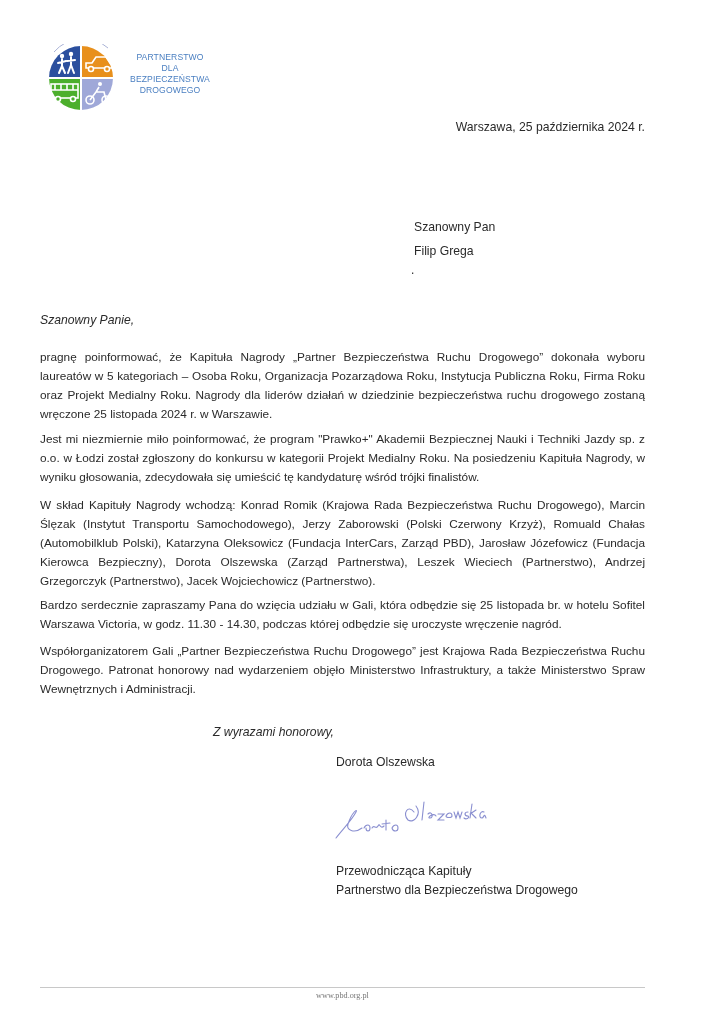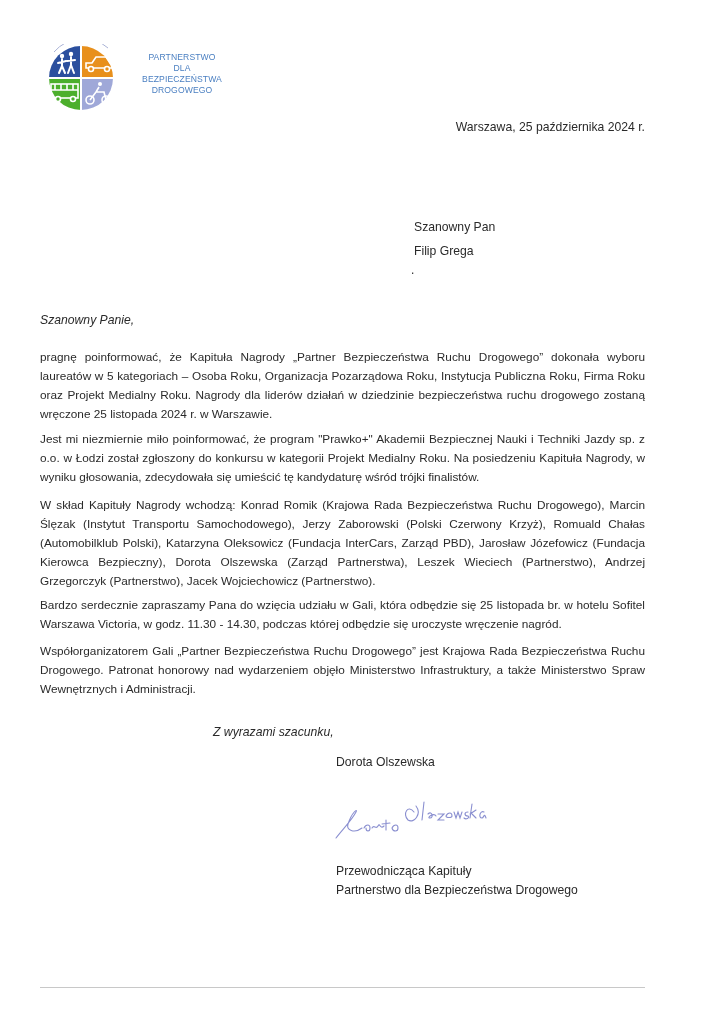--- a/index.html
+++ b/index.html
@@ -1,20 +1,20 @@
 <!DOCTYPE html>
 <html><head>
 <meta charset="utf-8">
 <style>
   html, body { margin: 0; padding: 0; background: #ffffff; }
   body { width: 721px; height: 1024px; position: relative; overflow: hidden;
          font-family: "Liberation Sans", "DejaVu Sans", sans-serif; color: #2a2a2a; }
   .abs { position: absolute; }
   .logo { left: 46px; top: 44px; width: 70px; height: 68px; }
-  .logo-text { left: 132px; top: 52px; width: 100px; text-align: center;
+  .logo-text { left: 120px; top: 52px; width: 100px; text-align: center;
                color: #4a7fc1; font-size: 8.6px; line-height: 11px; letter-spacing: 0.1px; }
   .date { left: 420px; top: 120px; width: 225px; text-align: right; font-size: 12.2px; }
   .addr { left: 414px; top: 215px; font-size: 12.2px; font-weight: normal; line-height: 24px; }
   .dot { left: 411px; top: 263px; font-size: 12px; }
   .salute { left: 40px; top: 313px; font-style: italic; font-size: 12.2px; }
   .body { left: 40px; width: 605px; font-size: 11.8px; line-height: 19px; text-align: justify; }
   .p1 { top: 348px; }
   .p2 { top: 430px; }
   .p3 { top: 496px; }
   .p4 { top: 596px; }
@@ -89,21 +89,21 @@
 <div class="abs dot">.</div>
 
 <div class="abs salute">Szanowny Panie,</div>
 
 <div class="abs body p1">pragnę poinformować, że Kapituła Nagrody „Partner Bezpieczeństwa Ruchu Drogowego” dokonała wyboru laureatów w 5 kategoriach – Osoba Roku, Organizacja Pozarządowa Roku, Instytucja Publiczna Roku, Firma Roku oraz Projekt Medialny Roku. Nagrody dla liderów działań w dziedzinie bezpieczeństwa ruchu drogowego zostaną wręczone 25 listopada 2024 r. w Warszawie.</div>
 <div class="abs body p2">Jest mi niezmiernie miło poinformować, że program "Prawko+" Akademii Bezpiecznej Nauki i Techniki Jazdy sp. z o.o. w Łodzi został zgłoszony do konkursu w kategorii Projekt Medialny Roku. Na posiedzeniu Kapituła Nagrody, w wyniku głosowania, zdecydowała się umieścić tę kandydaturę wśród trójki finalistów.</div>
 <div class="abs body p3">W skład Kapituły Nagrody wchodzą: Konrad Romik (Krajowa Rada Bezpieczeństwa Ruchu Drogowego), Marcin Ślęzak (Instytut Transportu Samochodowego), Jerzy Zaborowski (Polski Czerwony Krzyż), Romuald Chałas (Automobilklub Polski), Katarzyna Oleksowicz (Fundacja InterCars, Zarząd PBD), Jarosław Józefowicz (Fundacja Kierowca Bezpieczny), Dorota Olszewska (Zarząd Partnerstwa), Leszek Wieciech (Partnerstwo), Andrzej Grzegorczyk (Partnerstwo), Jacek Wojciechowicz (Partnerstwo).</div>
 <div class="abs body p4">Bardzo serdecznie zapraszamy Pana do wzięcia udziału w Gali, która odbędzie się 25 listopada br. w hotelu Sofitel Warszawa Victoria, w godz. 11.30 - 14.30, podczas której odbędzie się uroczyste wręczenie nagród.</div>
 <div class="abs body p5">Współorganizatorem Gali „Partner Bezpieczeństwa Ruchu Drogowego” jest Krajowa Rada Bezpieczeństwa Ruchu Drogowego. Patronat honorowy nad wydarzeniem objęło Ministerstwo Infrastruktury, a także Ministerstwo Spraw Wewnętrznych i Administracji.</div>
 
-<div class="abs closing">Z wyrazami szacunku,</div>
+<div class="abs closing">Z wyrazami honorowy,</div>
 <div class="abs signer">Dorota Olszewska</div>
 
 <div class="abs sig">
   <svg width="160" height="55" viewBox="0 0 160 55">
     <g fill="none" stroke="#8a8fd0" stroke-width="1.1" stroke-linecap="round">
       <path d="M6 48 C12 40, 22 30, 26 22 C28 18, 22 22, 18 34 C16 40, 24 44, 32 38"></path>
       <path d="M34 38 C36 34, 40 34, 40 38 C40 42, 36 42, 36 38"></path>
       <path d="M42 38 C44 34, 46 40, 48 36 C50 32, 50 40, 54 36"></path>
       <path d="M56 30 L56 40 M52 34 L60 33"></path>
       <path d="M62 38 C64 34, 68 34, 68 38 C68 42, 63 42, 62 38"></path>
@@ -120,13 +120,14 @@
   </svg>
 </div>
 
 <div class="abs titles">
   <div>Przewodnicząca Kapituły</div>
   <div>Partnerstwo dla Bezpieczeństwa Drogowego</div>
 </div>
 
 <div class="abs footer-line"></div>
 <div class="abs footer">
+  <div>www.pbd.org.pl</div>
 </div>
 
 </body></html>

